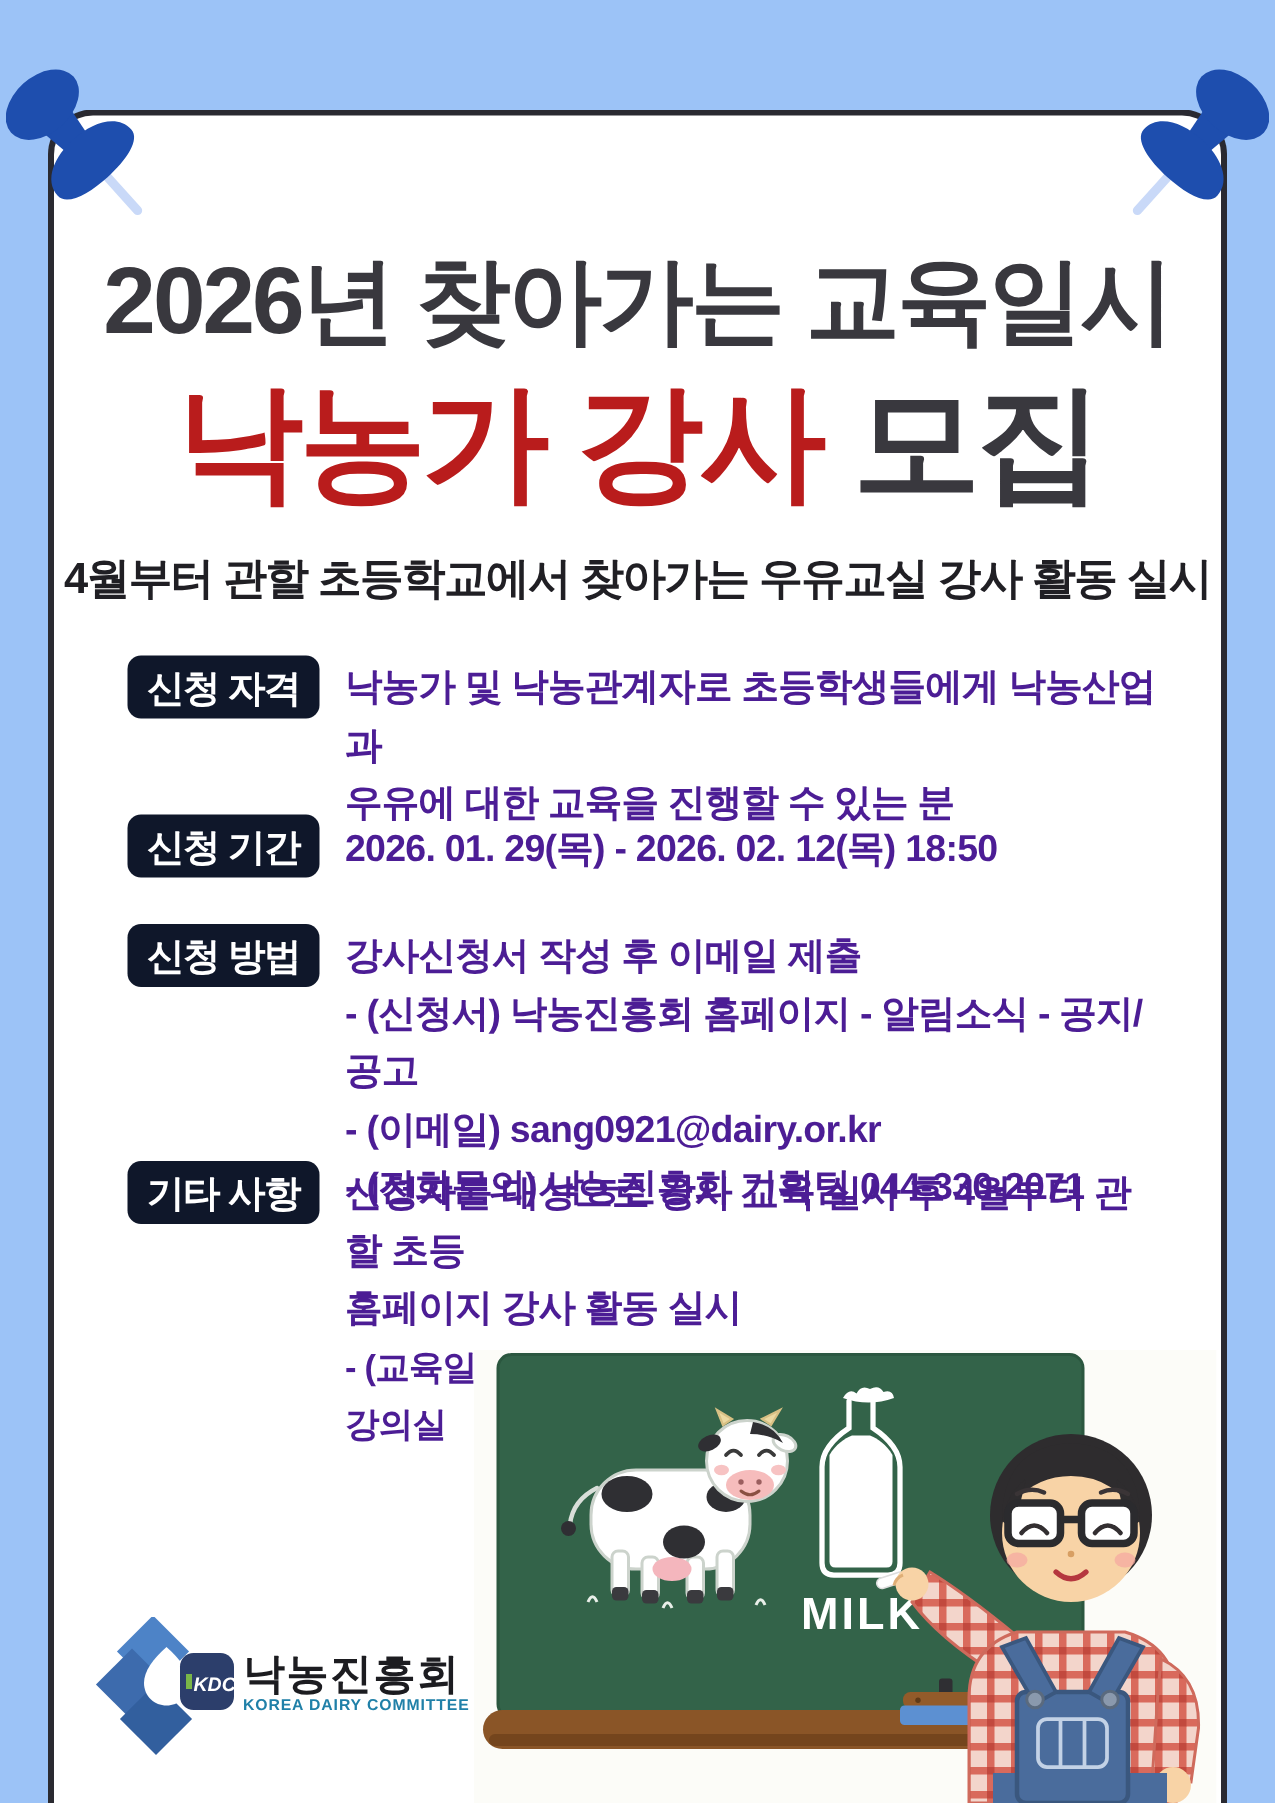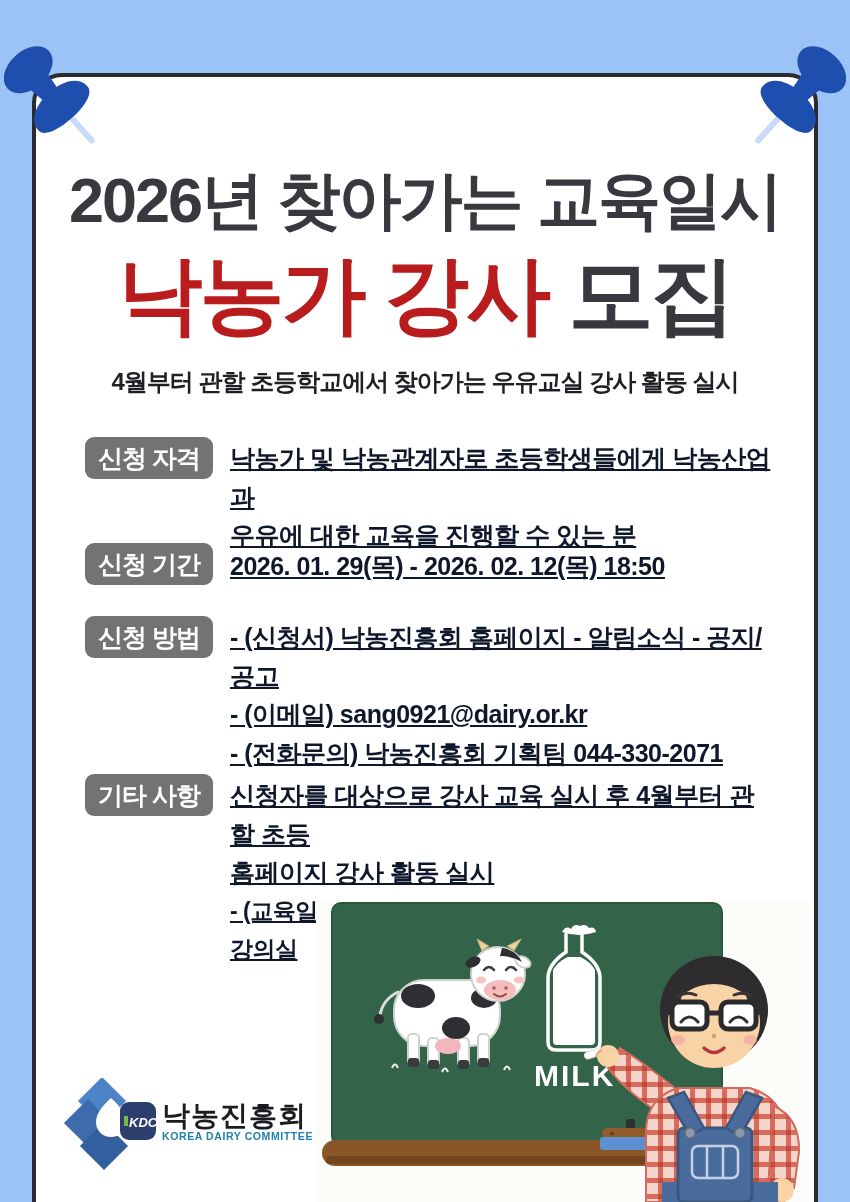--- a/index.html
+++ b/index.html
@@ -20,32 +20,32 @@
     position:absolute;left:0;top:158px;width:850px;text-align:center;
     font-size:63px;font-weight:900;letter-spacing:-2px;color:#39383e;z-index:5;
   }
   .title2{
     position:absolute;left:0;top:238px;width:850px;text-align:center;
     font-size:85px;font-weight:900;letter-spacing:-3px;color:#39383e;z-index:5;
   }
   .title2 .hl{color:#b91c1c;}
   .subtitle{
     position:absolute;left:0;top:366px;width:850px;text-align:center;
-    font-size:24px;font-weight:800;letter-spacing:-1px;color:#201f24;z-index:5;
+    font-size:29px;font-weight:800;letter-spacing:-1px;color:#201f24;z-index:5;
   }
   .section{
     position:absolute;left:85px;width:690px;display:flex;gap:17px;align-items:flex-start;z-index:5;
   }
   .badge{
-    flex:none;width:128px;height:42px;background:#737373;color:#ffffff;
+    flex:none;width:128px;height:42px;background:#0f172a;color:#ffffff;
     border-radius:9px;display:flex;align-items:center;justify-content:center;
     font-size:25px;font-weight:700;letter-spacing:-1px;
   }
   .lines{flex:1;padding-top:2px;}
-  .line{font-size:25px;font-weight:600;letter-spacing:-0.5px;color:#0f172a;line-height:38.5px;text-decoration:underline;}
+  .line{font-size:25px;font-weight:600;letter-spacing:-0.5px;color:#4c1d95;line-height:38.5px;}
   .line.single{line-height:42px;padding-top:0;}
   .line.small{font-size:23px;}
   .sec1{top:437px;}
   .sec2{top:543px;}
   .sec3{top:616px;}
   .sec4{top:754px;margin-top:20px;}
   .illus{position:absolute;left:316px;top:900px;width:495px;height:302px;z-index:6;}
   .logo{position:absolute;left:58px;top:1078px;width:260px;height:95px;z-index:7;}
 </style>
 </head>
@@ -88,20 +88,21 @@
 <div class="section sec2">
   <div class="badge">신청 기간</div>
   <div class="lines">
     <div class="line single">2026. 01. 29(목) - 2026. 02. 12(목) 18:50</div>
   </div>
 </div>
 
 <div class="section sec3">
   <div class="badge">신청 방법</div>
   <div class="lines">
+    <div class="line">강사신청서 작성 후 이메일 제출</div>
     <div class="line">- (신청서) 낙농진흥회 홈페이지 - 알림소식  - 공지/공고</div>
     <div class="line">- (이메일) sang0921@dairy.or.kr</div>
     <div class="line">- (전화문의) 낙농진흥회 기획팀 044-330-2071</div>
   </div>
 </div>
 
 <div class="section sec4">
   <div class="badge">기타 사항</div>
   <div class="lines">
     <div class="line">신청자를 대상으로 강사 교육 실시 후 4월부터 관할 초등</div>

